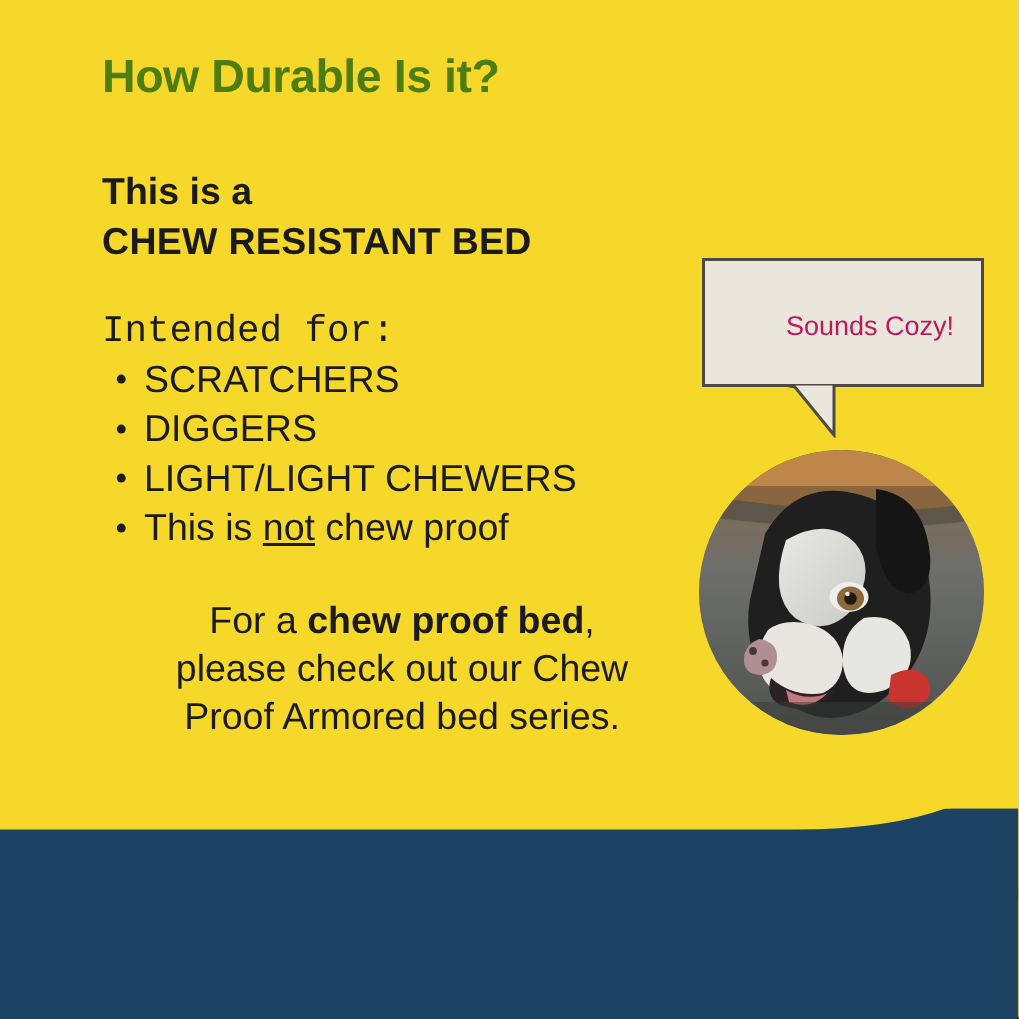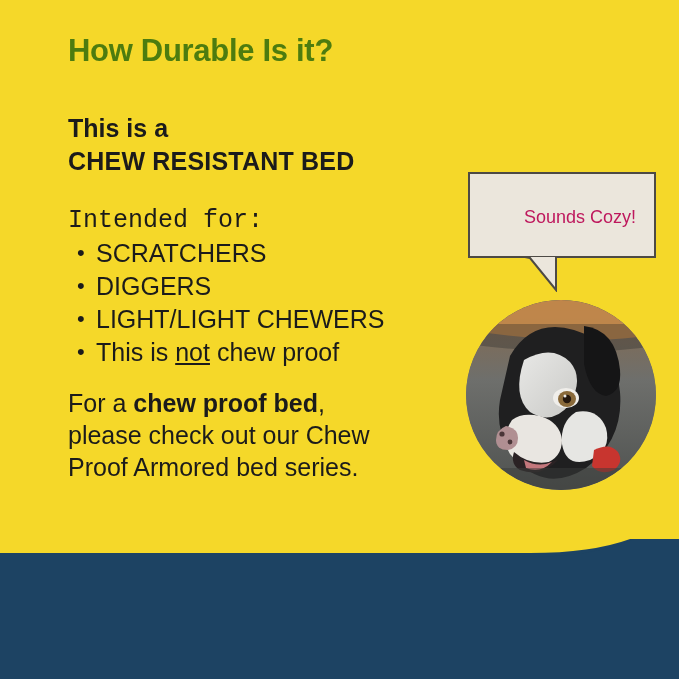--- a/index.html
+++ b/index.html
@@ -87,24 +87,25 @@
   ul.list li::before {
     content: "\2022";
     position: absolute;
     left: -19px;
     top: -1px;
     font-size: 22px;
   }
   .u { text-decoration: underline; font-weight: 400; margin-top: 35px; }
 
   .closing {
-    margin-top: 18px;
+    margin-top: 29px;
     font-weight: 300;
     font-size: 25px;
     line-height: 32px;
+    text-align: center;
   }
   .closing b { font-weight: bold; }
 
   
   .bubble {
     position: absolute;
     left: 468px;
     top: 172px;
     width: 188px;
     height: 86px;

